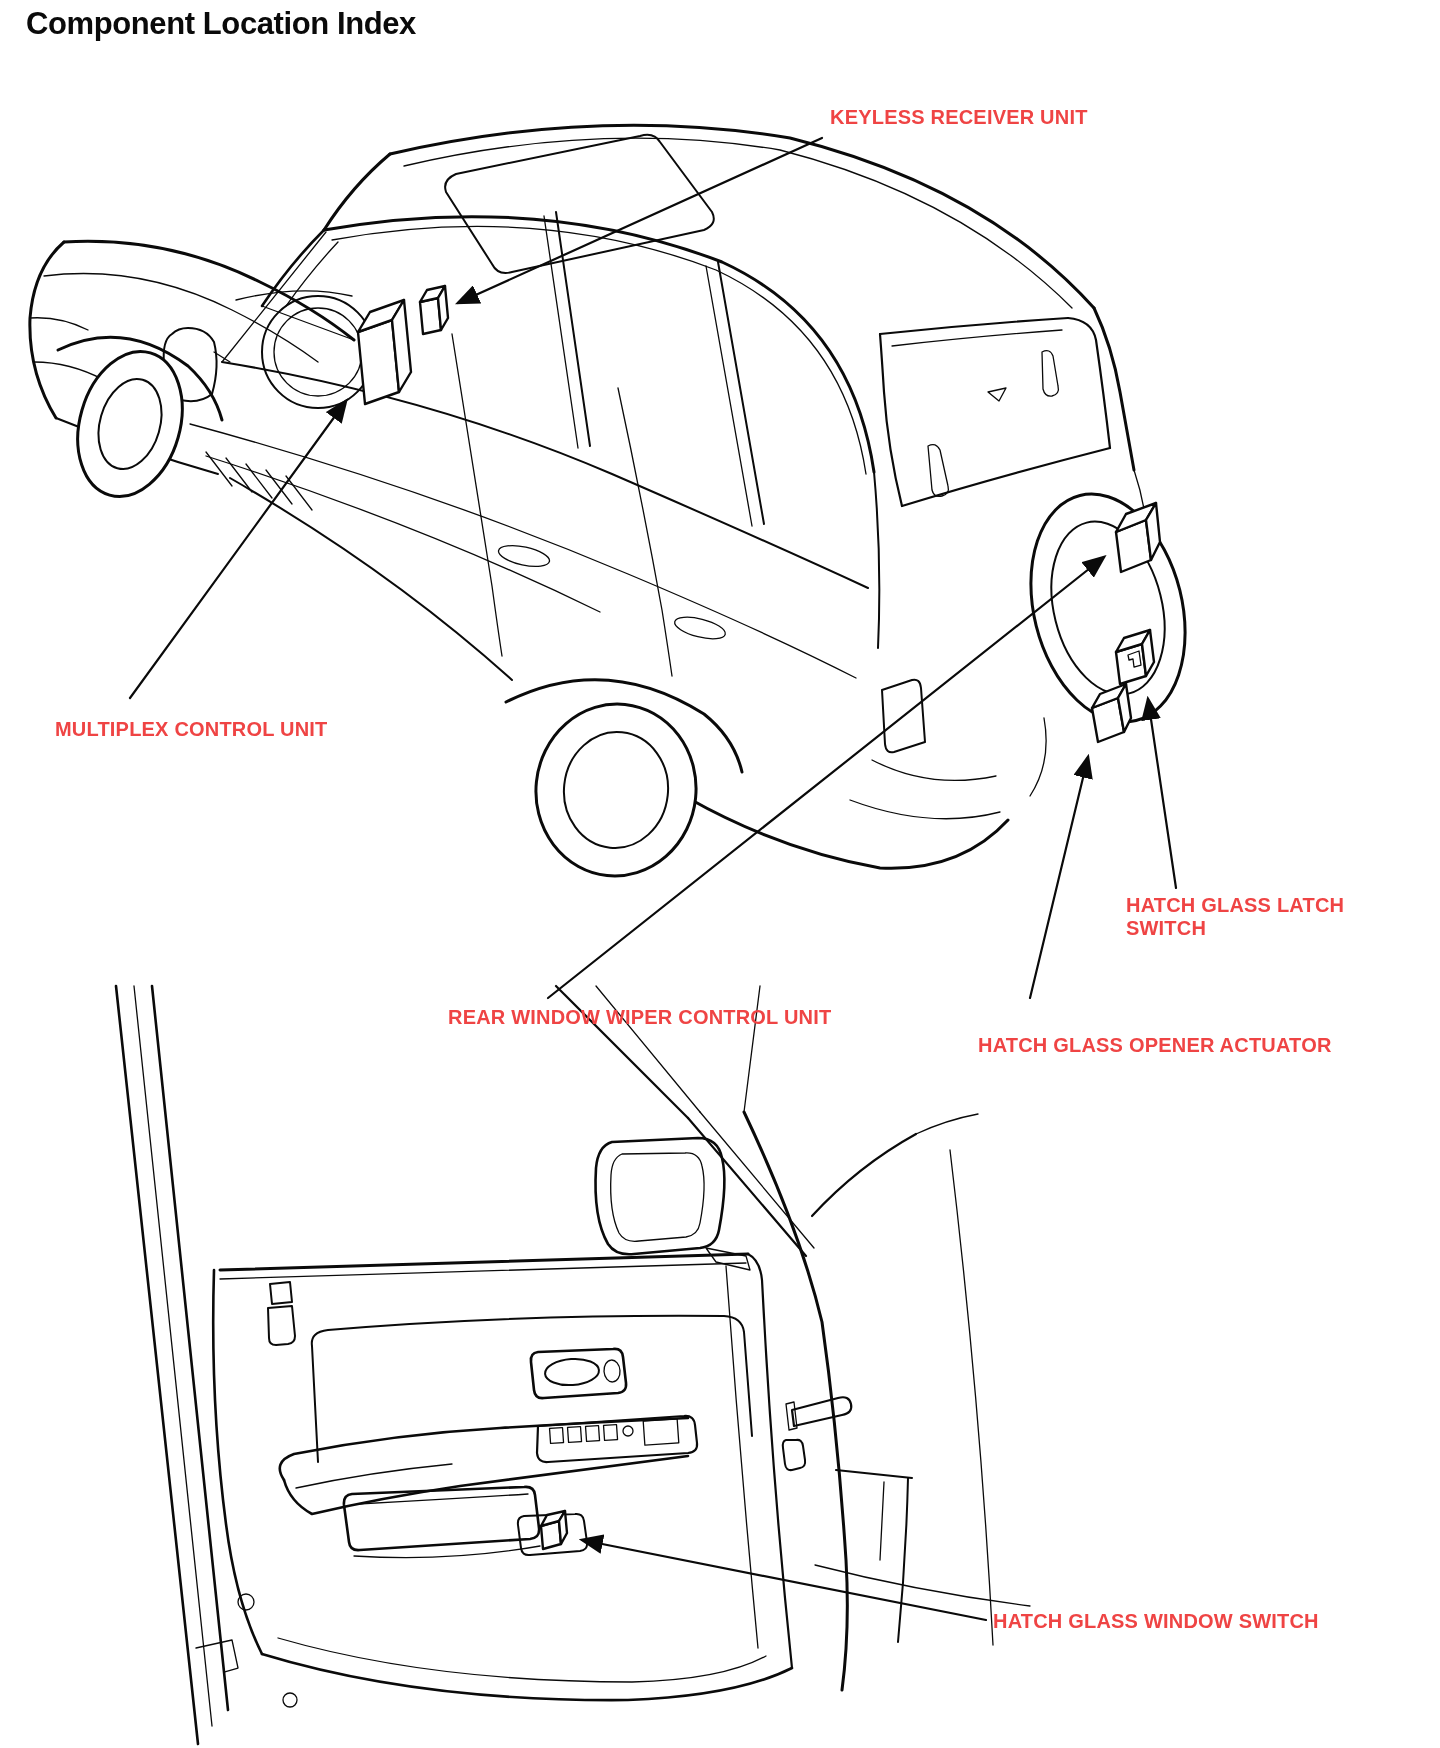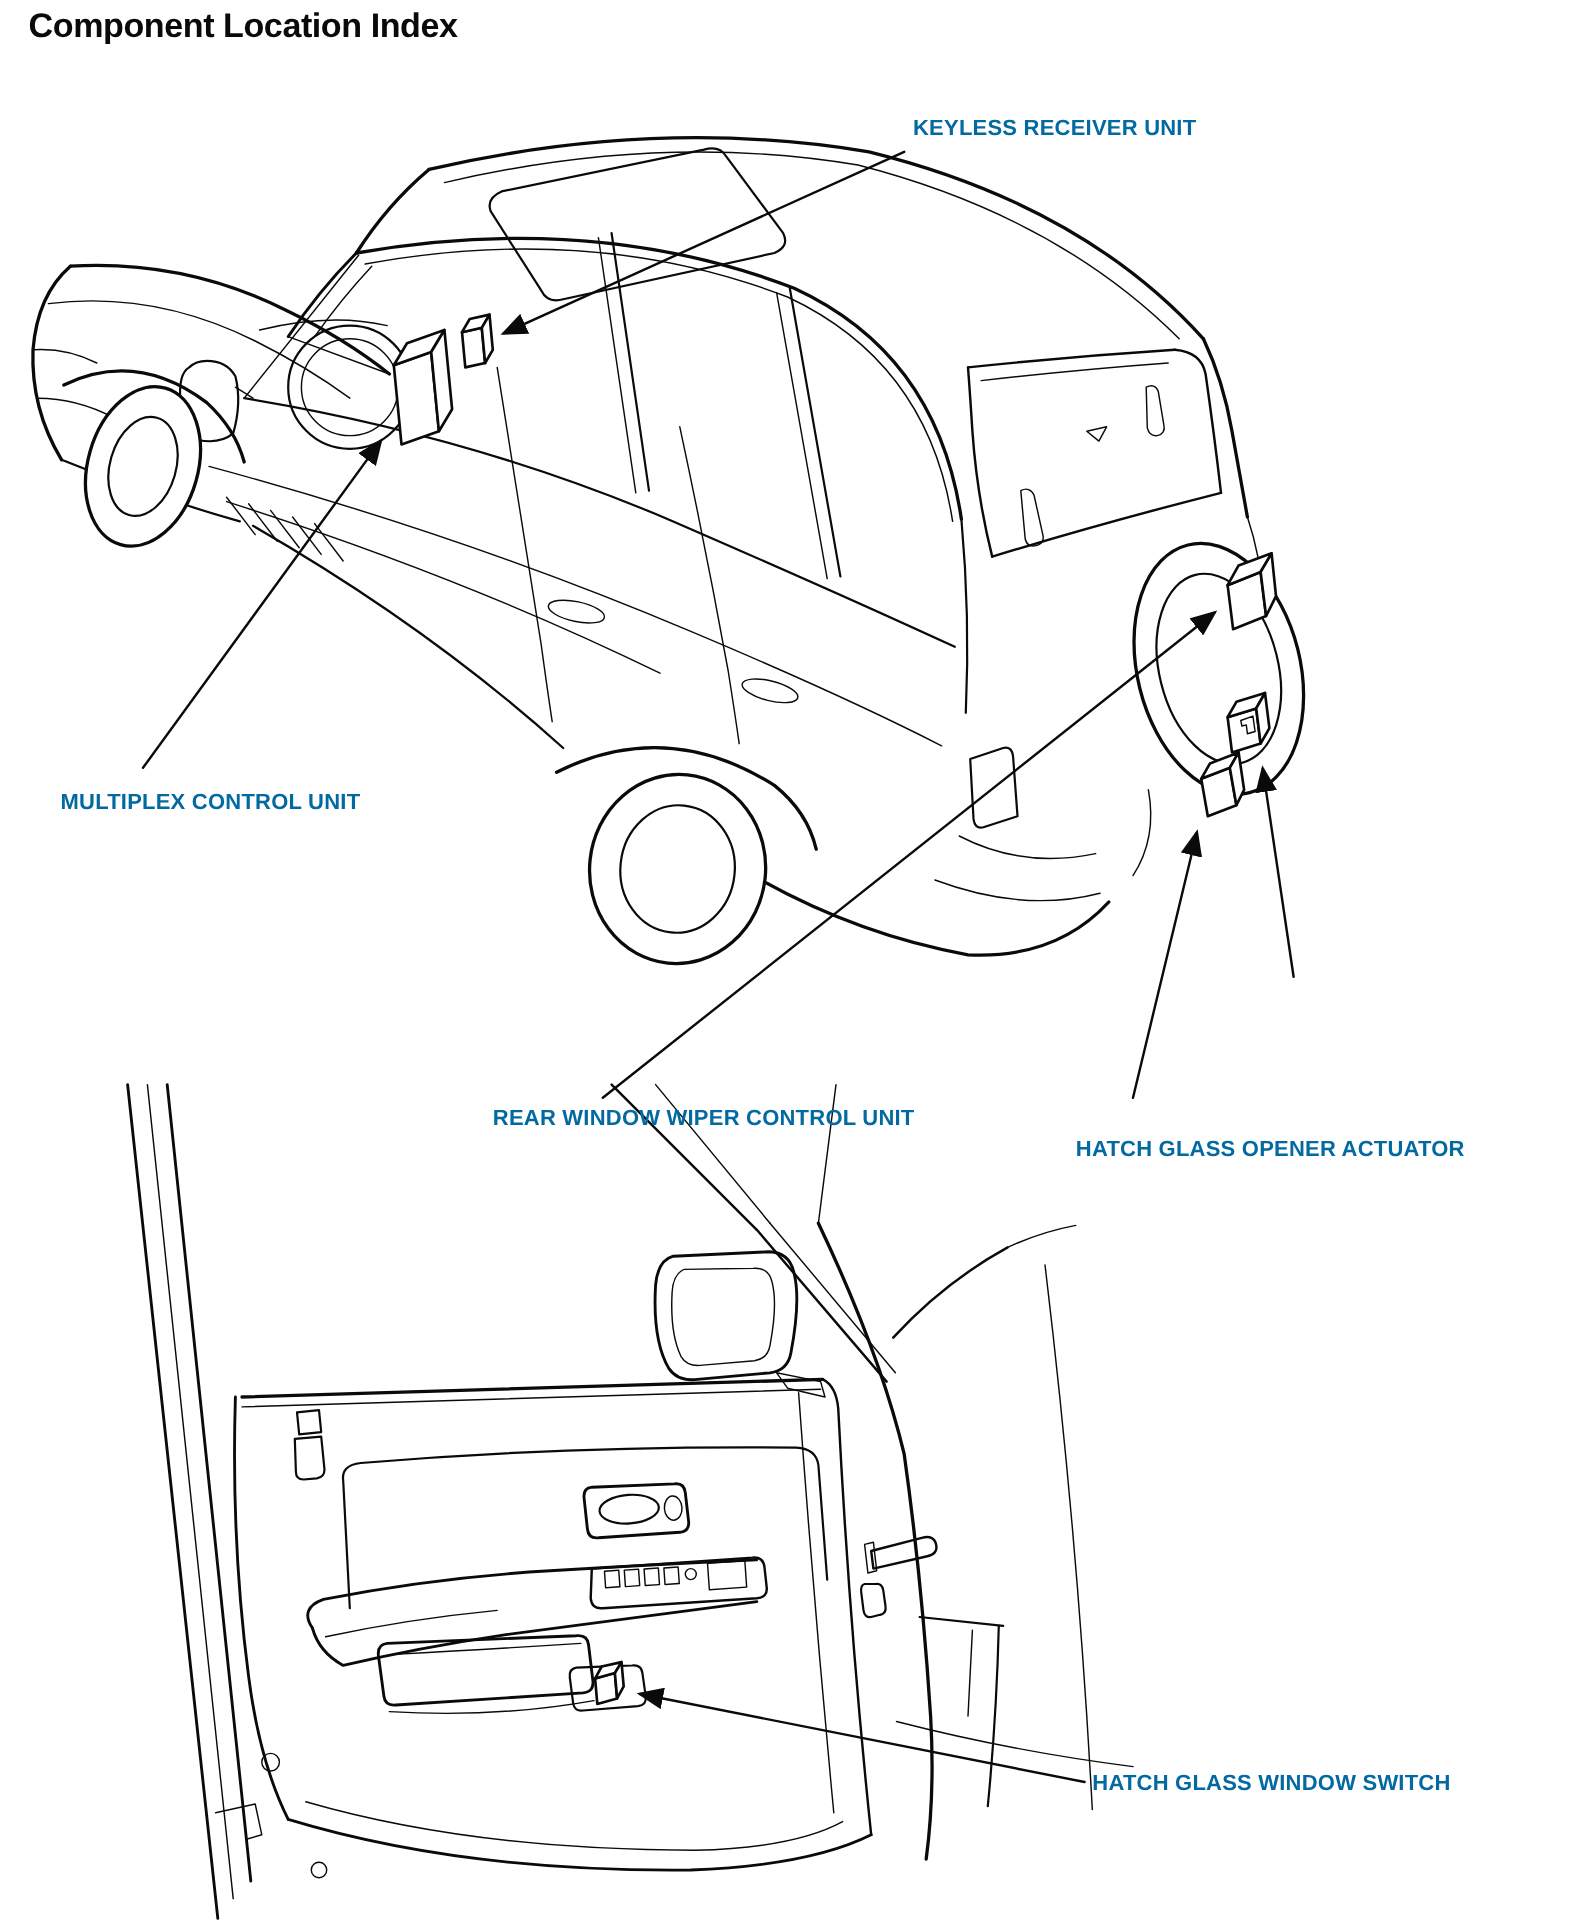--- a/index.html
+++ b/index.html
@@ -1,20 +1,20 @@
 <!DOCTYPE html>
 <html><head>
 <meta charset="utf-8">
 <style>
   html,body{margin:0;padding:0;background:#ffffff;}
   #page{position:relative;width:1440px;height:1748px;background:#ffffff;overflow:hidden;
         font-family:"Liberation Sans",sans-serif;color:#000;}
   #art{position:absolute;left:0;top:0;}
   .label{position:absolute;font-weight:bold;font-size:20px;line-height:1.15;
-         letter-spacing:0.2px;color:#0369a1;white-space:nowrap;
+         letter-spacing:0.2px;color:#ef4444;white-space:nowrap;
          font-family:"Liberation Sans",sans-serif;}
   .label.wrap{white-space:normal;width:232px;}
   #title{position:absolute;left:26px;top:6px;font-size:31px;font-weight:bold;
          letter-spacing:-0.4px;color:#0a0a0a;}
   svg .ln{fill:none;stroke:#0a0a0a;stroke-linecap:round;stroke-linejoin:round;}
   svg .s3{stroke-width:3}
   svg .s26{stroke-width:2.6}
   svg .s22{stroke-width:2.2}
   svg .s2{stroke-width:2}
   svg .s13{stroke-width:1.3}
@@ -238,19 +238,20 @@
       <path class="ln s22" marker-end="url(#ah)" d="M 986,1620 L 582,1540"></path>
     </g>
   </svg>
 
   <div id="title">Component Location Index</div>
 
   <div class="label" style="left:830px;top:106px;">KEYLESS RECEIVER UNIT</div>
 
   <div class="label" style="left:55px;top:718px;">MULTIPLEX CONTROL UNIT</div>
 
+  <div class="label wrap" style="left:1126px;top:894px;">HATCH GLASS LATCH SWITCH</div>
 
   <div class="label" style="left:448px;top:1006px;">REAR WINDOW WIPER CONTROL UNIT</div>
 
   <div class="label" style="left:978px;top:1006px;margin-top:28px;">HATCH GLASS OPENER ACTUATOR</div>
 
   <div class="label" style="left:993px;top:1610px;">HATCH GLASS WINDOW SWITCH</div>
 </div>
 
 </body></html>

